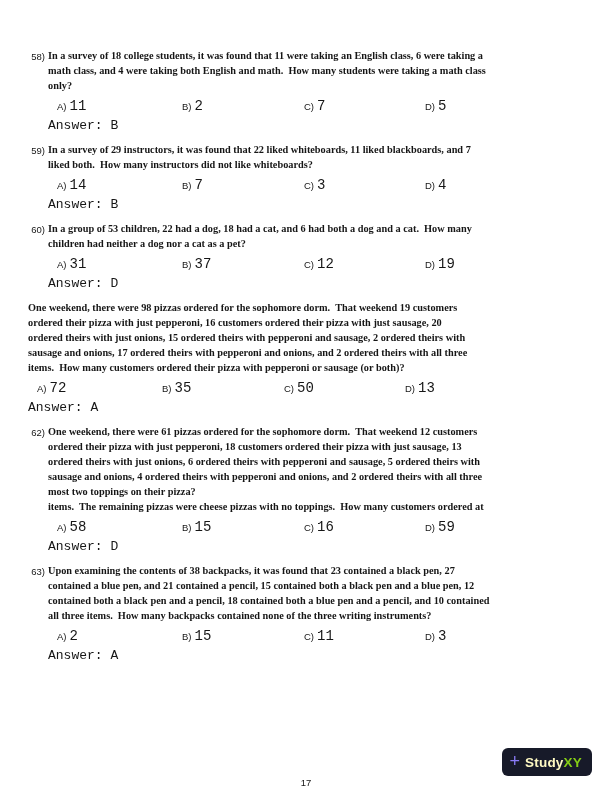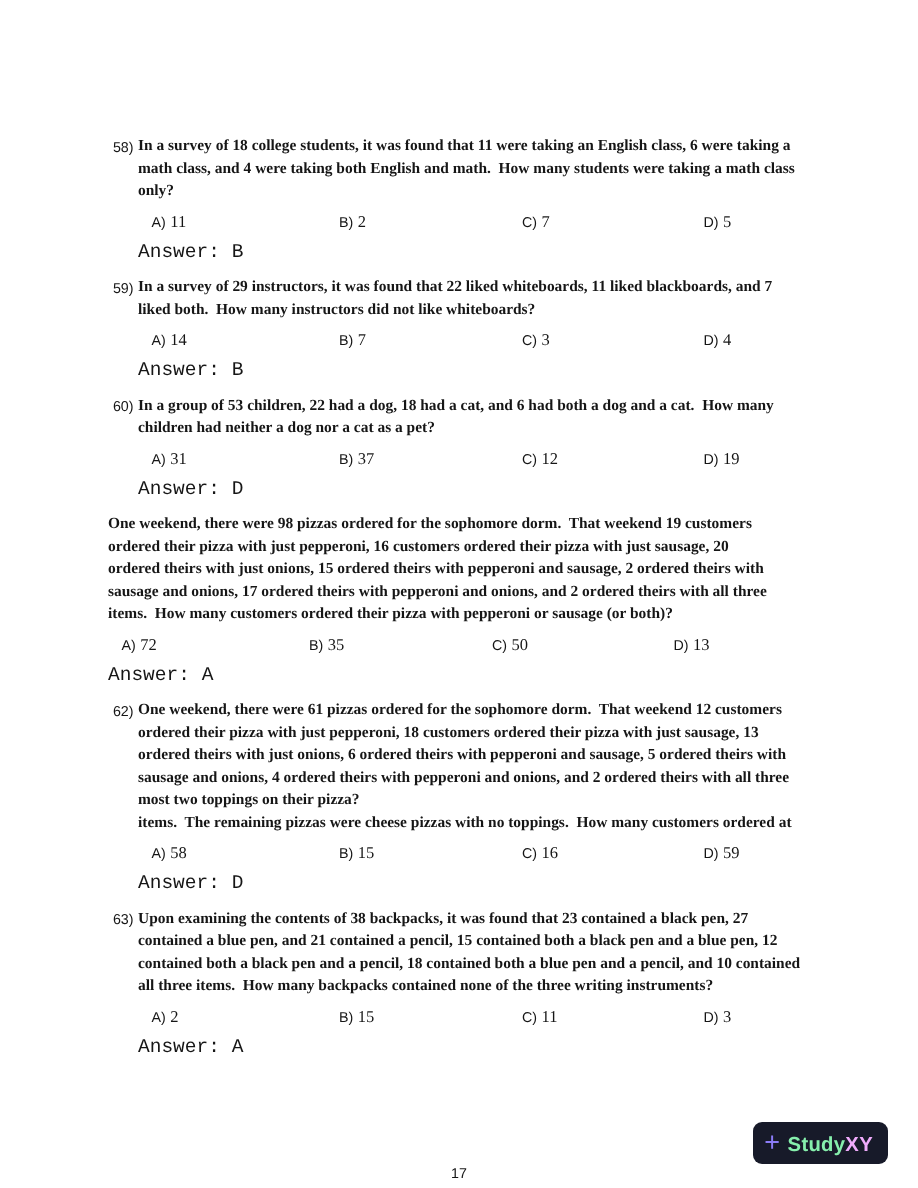--- a/index.html
+++ b/index.html
@@ -6,21 +6,21 @@
   .page {
     position: relative;
     width: 612px;
     height: 792px;
     background: #ffffff;
     overflow: hidden;
     box-sizing: border-box;
     padding-top: 48px;
     color: #161616;
   }
-  .questions { padding-left: 72px; margin-top: 42px; }
+  .questions { padding-left: 28px; }
   .question { margin-bottom: 9px; }
   .q-row { display: flex; }
   .q-num {
     flex: none;
     width: 17px;
     margin-right: 3px;
     text-align: right;
     font-family: "Liberation Sans", sans-serif;
     font-size: 9.5px;
     line-height: 15px;
@@ -41,22 +41,22 @@
     margin-top: 4px;
     line-height: 15px;
   }
   .opt { white-space: nowrap; }
   .opt-letter {
     font-family: "Liberation Sans", sans-serif;
     font-size: 9.5px;
     margin-right: 3px;
   }
   .opt-value {
-    font-family: Liberation Serif, serif;
-    font-size: 11px;
+    font-family: Liberation Mono, monospace;
+    font-size: 14px;
   }
   .q-answer {
     margin-top: 4px;
     font-family: Liberation Mono, monospace;
     font-size: 13px;
     line-height: 15px;
   }
   .footer-page-num {
     position: absolute;
     top: 777px;
@@ -82,21 +82,21 @@
     font-size: 18px;
     font-weight: 300;
     line-height: 1;
     margin-right: 5px;
     transform: translateY(-1px);
   }
   .logo-text {
     font-family: "Liberation Sans", sans-serif;
     font-weight: 700;
     font-size: 13.5px;
-    color: #86efac;
+    color: #fef9c3;
     letter-spacing: 0.2px;
   }
 </style>
 </head>
 <body>
 
 <div class="page">
   <div class="questions">
   <div class="question">
     <div class="q-row">
@@ -220,15 +220,15 @@
       </div>
     </div>
   </div>
 </div>
 
   <div class="footer-page-num">17</div>
 
   <div class="logo" style="background: rgb(23, 26, 41);">
     <span class="logo-plus logo-accent" style="color: rgb(139, 124, 248);">+</span>
     <span class="logo-text">Study</span>
-      <span class="logo-text logo-accent" style="color: #f0abfc;">XY</span>
+      <span class="logo-text logo-accent" style="color: #84cc16;">XY</span>
   </div>
 </div>
 
 </body></html>

